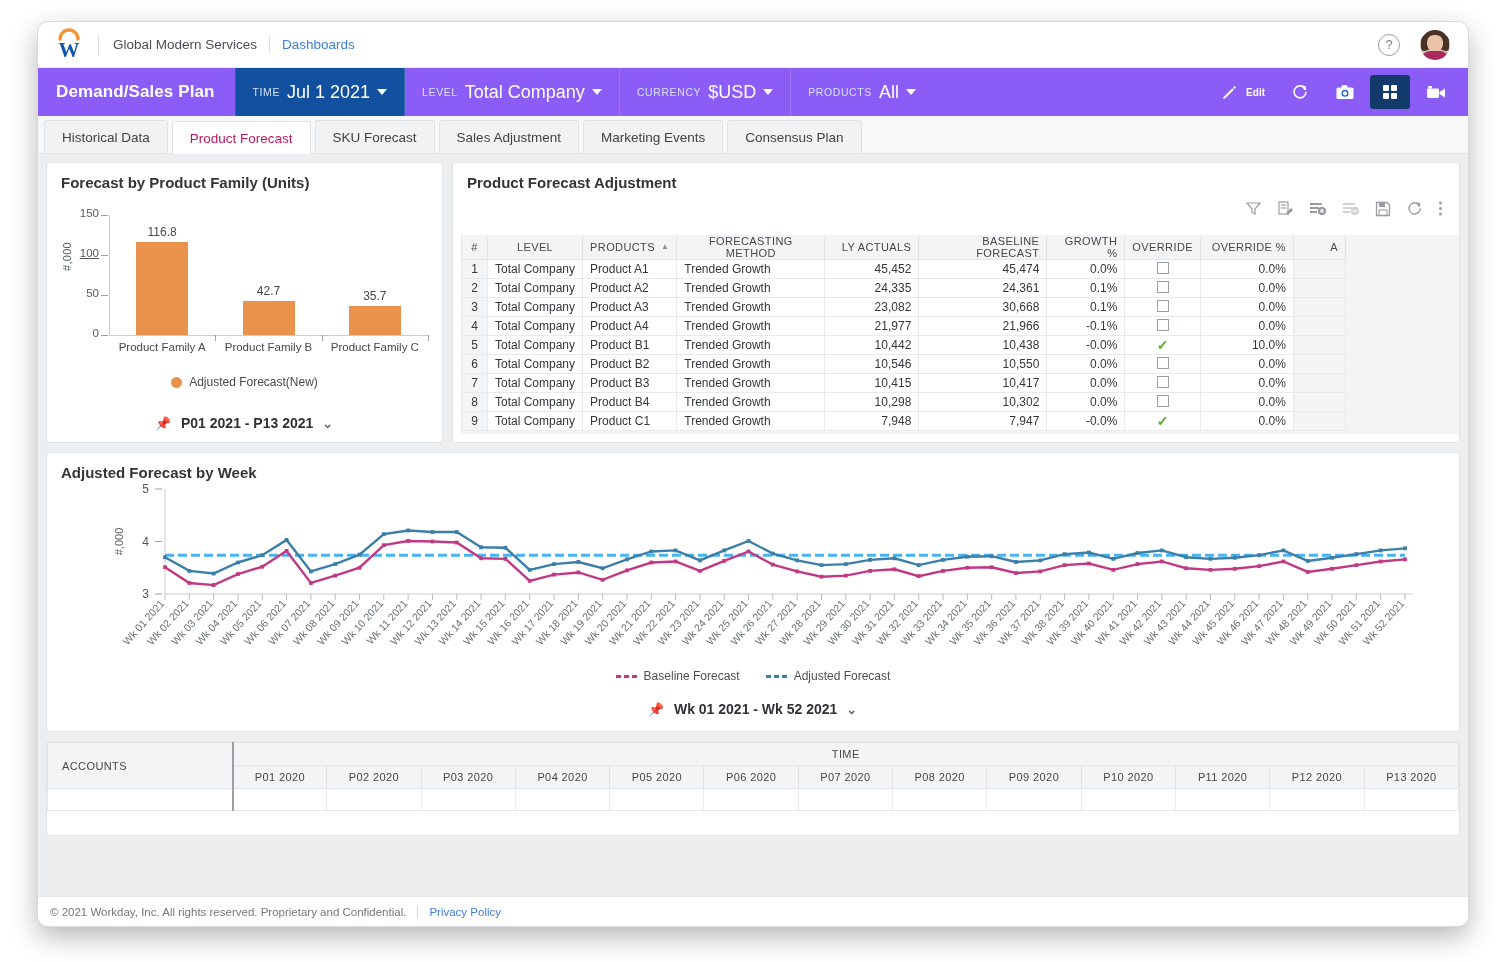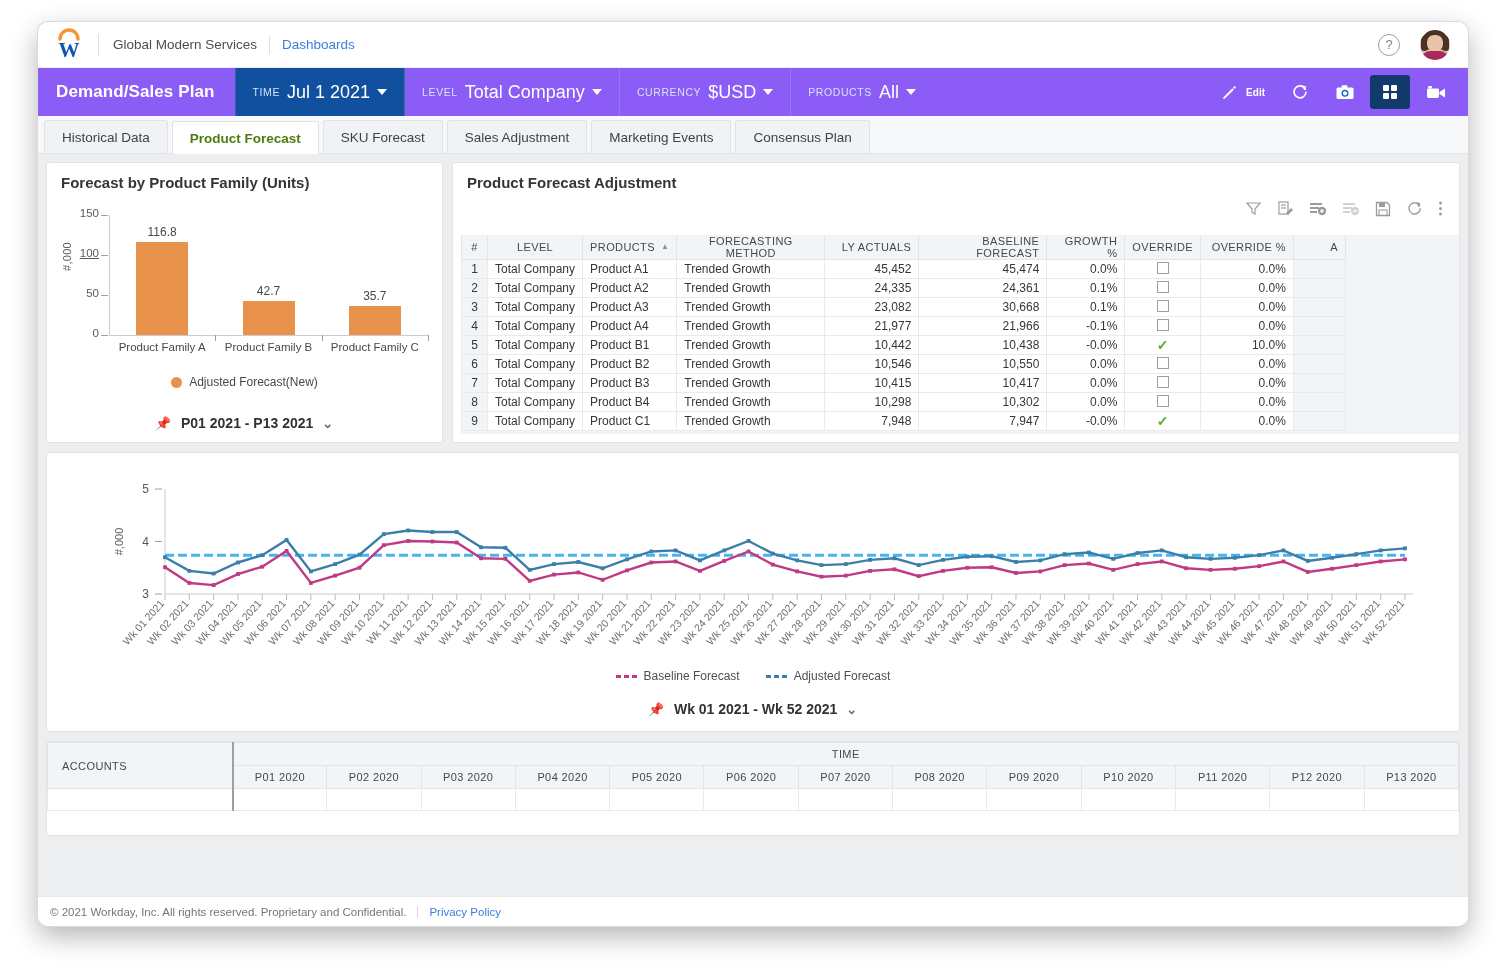--- a/index.html
+++ b/index.html
@@ -92,21 +92,21 @@
     display:flex; align-items:flex-end;
     padding-left: 6px; border-bottom:1px solid #e3e5e8;
   }
   .tab {
     height: 33px; display:flex; align-items:center;
     padding: 0 17px; margin-right: 4px;
     font-size: 13.5px; color:#3f4347;
     background:#f1f2f4; border:1px solid #e0e2e5; border-bottom:none;
     border-radius:3px 3px 0 0; cursor:pointer;
   }
-  .tab.active { background:#fff; border-color:#e0e2e5; color:#4d7c0f; font-weight:700; position:relative; top:1px; }
+  .tab.active { background:#fff; border-color:#e0e2e5; color:#be185d; font-weight:400; position:relative; top:1px; }
 
   
   .canvas { background:#eceef0; height: 772px; padding: 8px 8px 0 8px; overflow:hidden; position:relative; }
   .row1 { display:flex; gap:9px; }
   .card { background:#fff; border:1px solid #e1e3e6; border-radius:3px; }
   .card-title { font-size:15px; font-weight:bold; color:#32363a; padding:11px 14px 6px 14px; }
 
   
   .bar-card { width: 397px; height: 281px; position:relative; }
   .bar-plot { position:relative; width:100%; height:172px; }
@@ -507,20 +507,21 @@
                   <td class="num">0.0%</td>
                   <td style="background:#f3f4f5;"></td>
                 </tr>
               </tbody>
             </table>
         </div>
       </div>
     </div>
 
     <div class="card line-card">
+      <div class="card-title">Adjusted Forecast by Week</div>
       <div id="lineplot" style="position:absolute;left:0;top:28px;width:100%;height:185px;">
           <svg width="1396" height="185" style="display:block;">
             <text x="102" y="117" font-size="12" fill="#55595e" text-anchor="end" font-family="Liberation Sans, sans-serif">3</text>
             <line x1="108" y1="113" x2="115" y2="113" stroke="#9aa0a6" stroke-width="1"></line>
             <text x="102" y="64.5" font-size="12" fill="#55595e" text-anchor="end" font-family="Liberation Sans, sans-serif">4</text>
             <line x1="108" y1="60.5" x2="115" y2="60.5" stroke="#9aa0a6" stroke-width="1"></line>
             <text x="102" y="12" font-size="12" fill="#55595e" text-anchor="end" font-family="Liberation Sans, sans-serif">5</text>
             <line x1="108" y1="8" x2="115" y2="8" stroke="#9aa0a6" stroke-width="1"></line>
             <text x="76" y="60.5" font-size="11" fill="#5c6166" text-anchor="middle" transform="rotate(-90 76 60.5)" font-family="Liberation Sans, sans-serif">#,000</text>
             <line x1="118" y1="8" x2="118" y2="113" stroke="#c9ccd0" stroke-width="1"></line>

